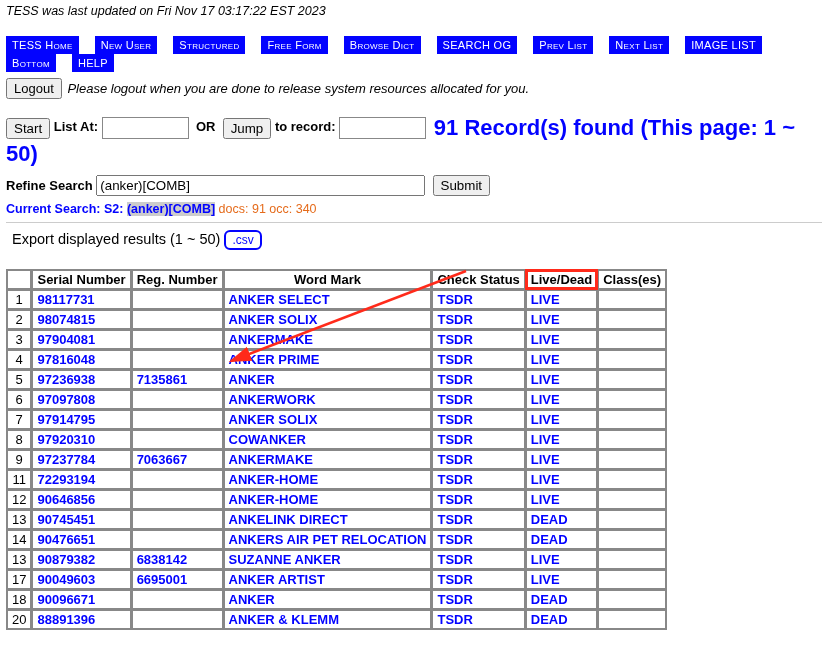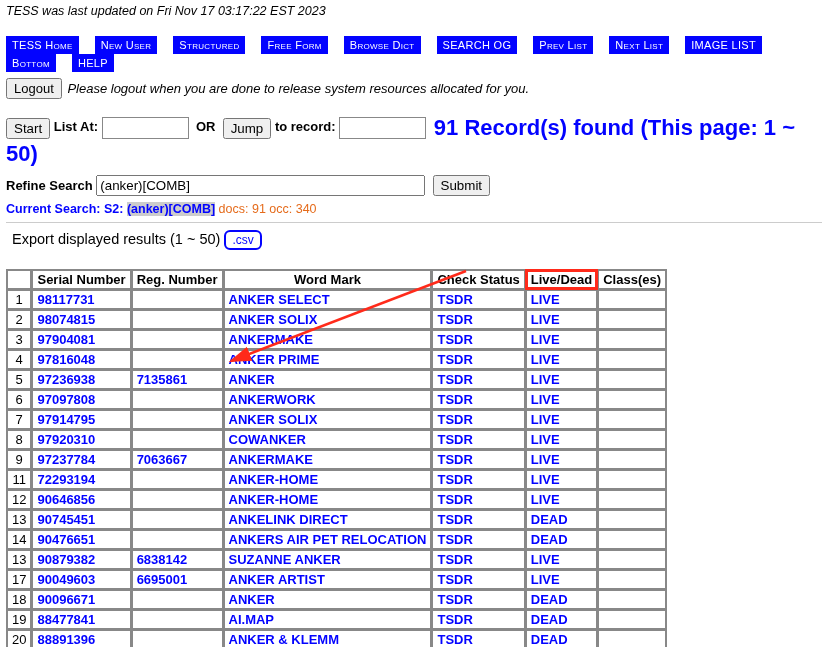--- a/index.html
+++ b/index.html
@@ -327,29 +327,20 @@
         <tr>
           <td class="idx">18</td>
           <td><a href="#">90096671</a></td>
           <td></td>
           <td><a href="#">ANKER</a></td>
           <td><a href="#">TSDR</a></td>
           <td><a href="#">DEAD</a></td>
           <td></td>
         </tr>
         <tr>
-          <td class="idx">19</td>
-          <td><a href="#">88477841</a></td>
-          <td></td>
-          <td><a href="#">AI.MAP</a></td>
-          <td><a href="#">TSDR</a></td>
-          <td><a href="#">DEAD</a></td>
-          <td></td>
-        </tr>
-        <tr>
           <td class="idx">20</td>
           <td><a href="#">88891396</a></td>
           <td></td>
           <td><a href="#">ANKER &amp; KLEMM</a></td>
           <td><a href="#">TSDR</a></td>
           <td><a href="#">DEAD</a></td>
           <td></td>
         </tr>
       </tbody>
 </table>

